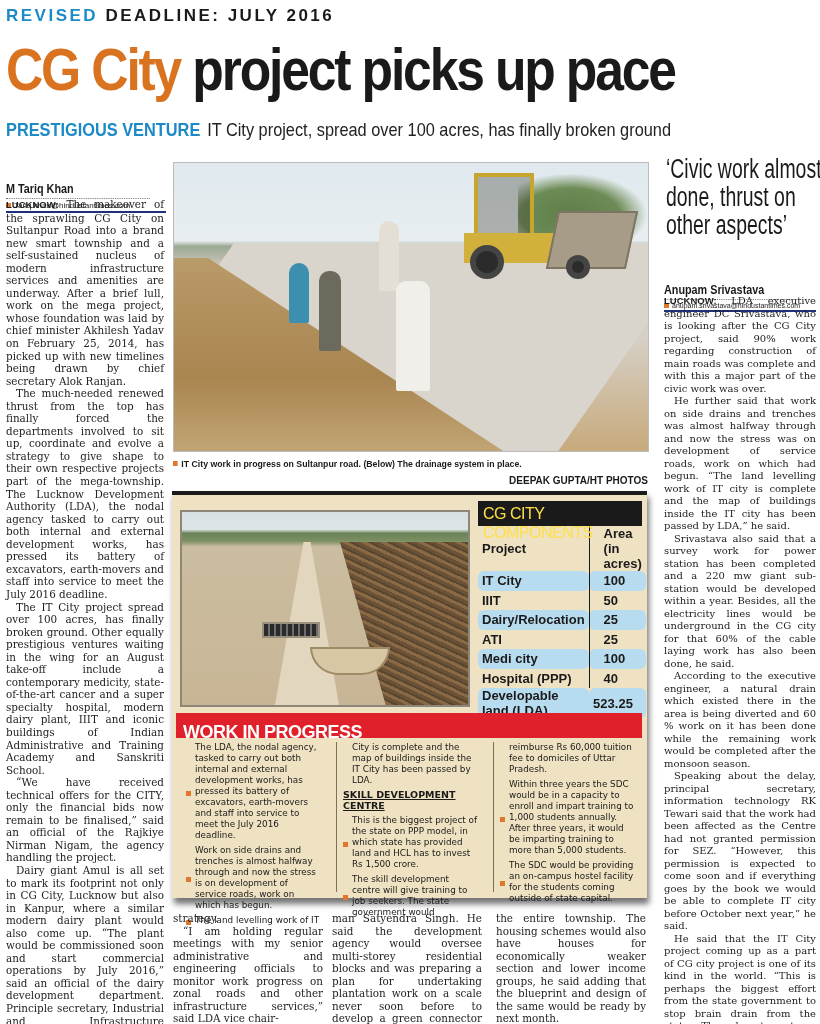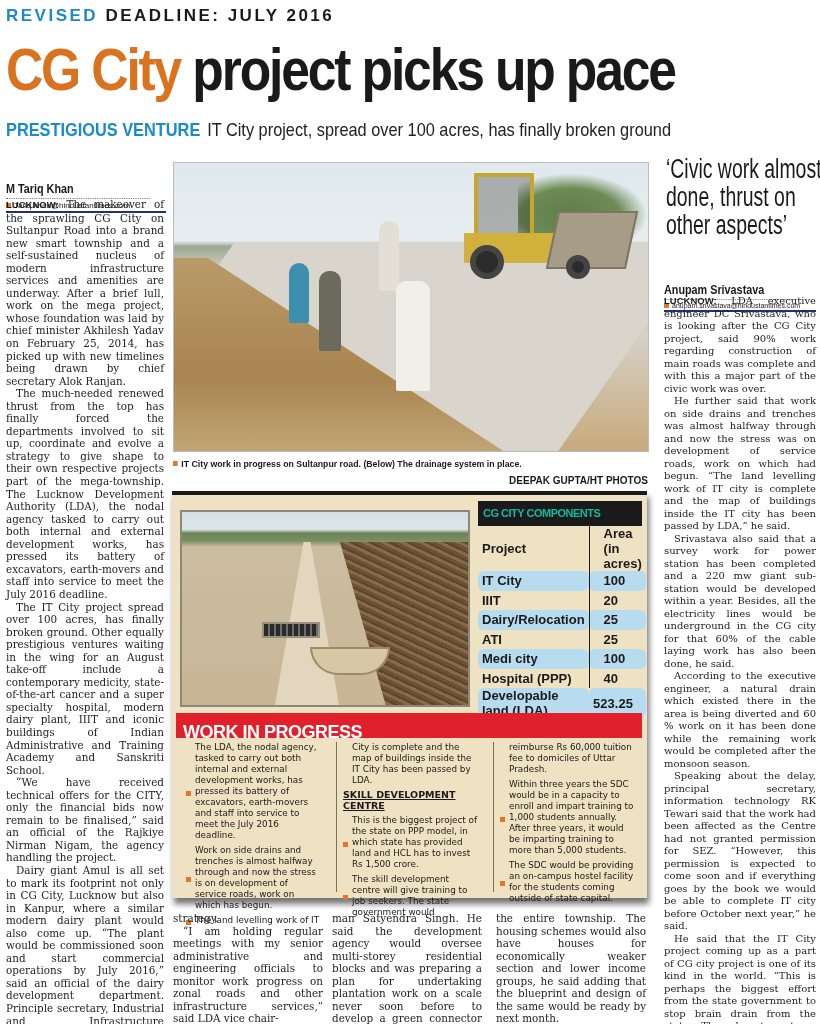--- a/index.html
+++ b/index.html
@@ -44,21 +44,21 @@
   .credit2 { position: absolute; right: 172px; top: 475px; font-family: "Liberation Sans", sans-serif; font-weight: bold; font-size: 10px; color: #1a1a1a; }
 
   .infobox { position: absolute; left: 172px; top: 491px; width: 475px; height: 407px; background: #efe2c2; border-top: 4px solid #1a1a1a; box-shadow: 2px 6px 6px rgba(0,0,0,.55); }
   .photo2 { position: absolute; left: 8px; top: 15px; width: 290px; height: 197px; border: 2px solid #8c8778; background: linear-gradient(180deg, #d6e0e4 0%, #dde5e6 9%, #6a8259 11%, #7b8f62 15%, #cbbda0 18%, #c8b596 100%); overflow: hidden; }
   .photo2 .soil { position: absolute; left: 140px; top: 30px; width: 180px; height: 180px; background: repeating-linear-gradient(25deg, #6b5135 0 3px, #8a6a45 3px 6px, #5a452e 6px 8px); clip-path: polygon(10% 0, 100% 0, 100% 100%, 38% 100%); }
   .photo2 .drain { position: absolute; left: 90px; top: 30px; width: 70px; height: 180px; background: #e2d6bf; clip-path: polygon(45% 0, 55% 0, 100% 100%, 0 100%); }
   .photo2 .grate { position: absolute; left: 80px; top: 110px; width: 58px; height: 16px; background: repeating-linear-gradient(90deg, #2a2a2a 0 4px, #6d6d6d 4px 6px); border: 2px solid #9a907e; }
   .photo2 .basin { position: absolute; left: 128px; top: 135px; width: 80px; height: 28px; border-radius: 0 0 40px 40px; background: #d7c7a5; border: 2px solid #a08a66; }
 
   .comp { position: absolute; left: 306px; top: 6px; width: 164px; font-family: "Liberation Sans", sans-serif; }
-  .comp .title { background: #1a1a1a; color: #14b8a6; font-weight: bold; font-size: 11px; padding: 3px 5px; letter-spacing: -0.5px; height: 25px; line-height: 19px; }
+  .comp .title { background: #1a1a1a; color: #fde047; font-weight: normal; font-size: 16px; padding: 3px 5px; letter-spacing: -0.5px; height: 25px; line-height: 19px; }
   .comp table { width: 100%; border-collapse: collapse; font-size: 13px; color: #1a1a1a; }
   .comp td, .comp th { padding: 0 4px; height: 19.5px; text-align: left; font-weight: bold; }
   .comp th { font-weight: bold; height: 22px; }
   .comp td.v, .comp th.v { padding-left: 14px; }
   .comp .div { border-right: 1.5px solid #1a1a1a; }
   .comp tr.alt td { background: #b8dcef; border-radius: 6px; }
   .comp tr.tot td { background: transparent; }
 
   .wip-head { position: absolute; left: 4px; top: 218px; width: 466px; height: 25px; background: #e0202a; color: #fff; font-family: "Liberation Sans", sans-serif; font-weight: bold; font-size: 18px; padding: 8px 7px; letter-spacing: -0.5px; line-height: 23px; }
   .wip-cols { position: absolute; left: 8px; top: 247px; width: 462px; height: 150px; display: flex; font-family: "DejaVu Sans", sans-serif; font-size: 8.8px; line-height: 11px; color: #1a1a1a; }
@@ -141,21 +141,21 @@
           <tr>
         <th class="div">Project</th>
         <th class="v">Area (in acres)</th>
       </tr>
       <tr class="alt">
             <td class="div">IT City</td>
             <td class="v">100</td>
           </tr>
       <tr>
             <td class="div">IIIT</td>
-            <td class="v">20</td>
+            <td class="v">50</td>
           </tr>
       <tr class="alt">
             <td class="div">Dairy/Relocation</td>
             <td class="v">25</td>
           </tr>
       <tr>
             <td class="div">ATI</td>
             <td class="v">25</td>
           </tr>
       <tr class="alt">

